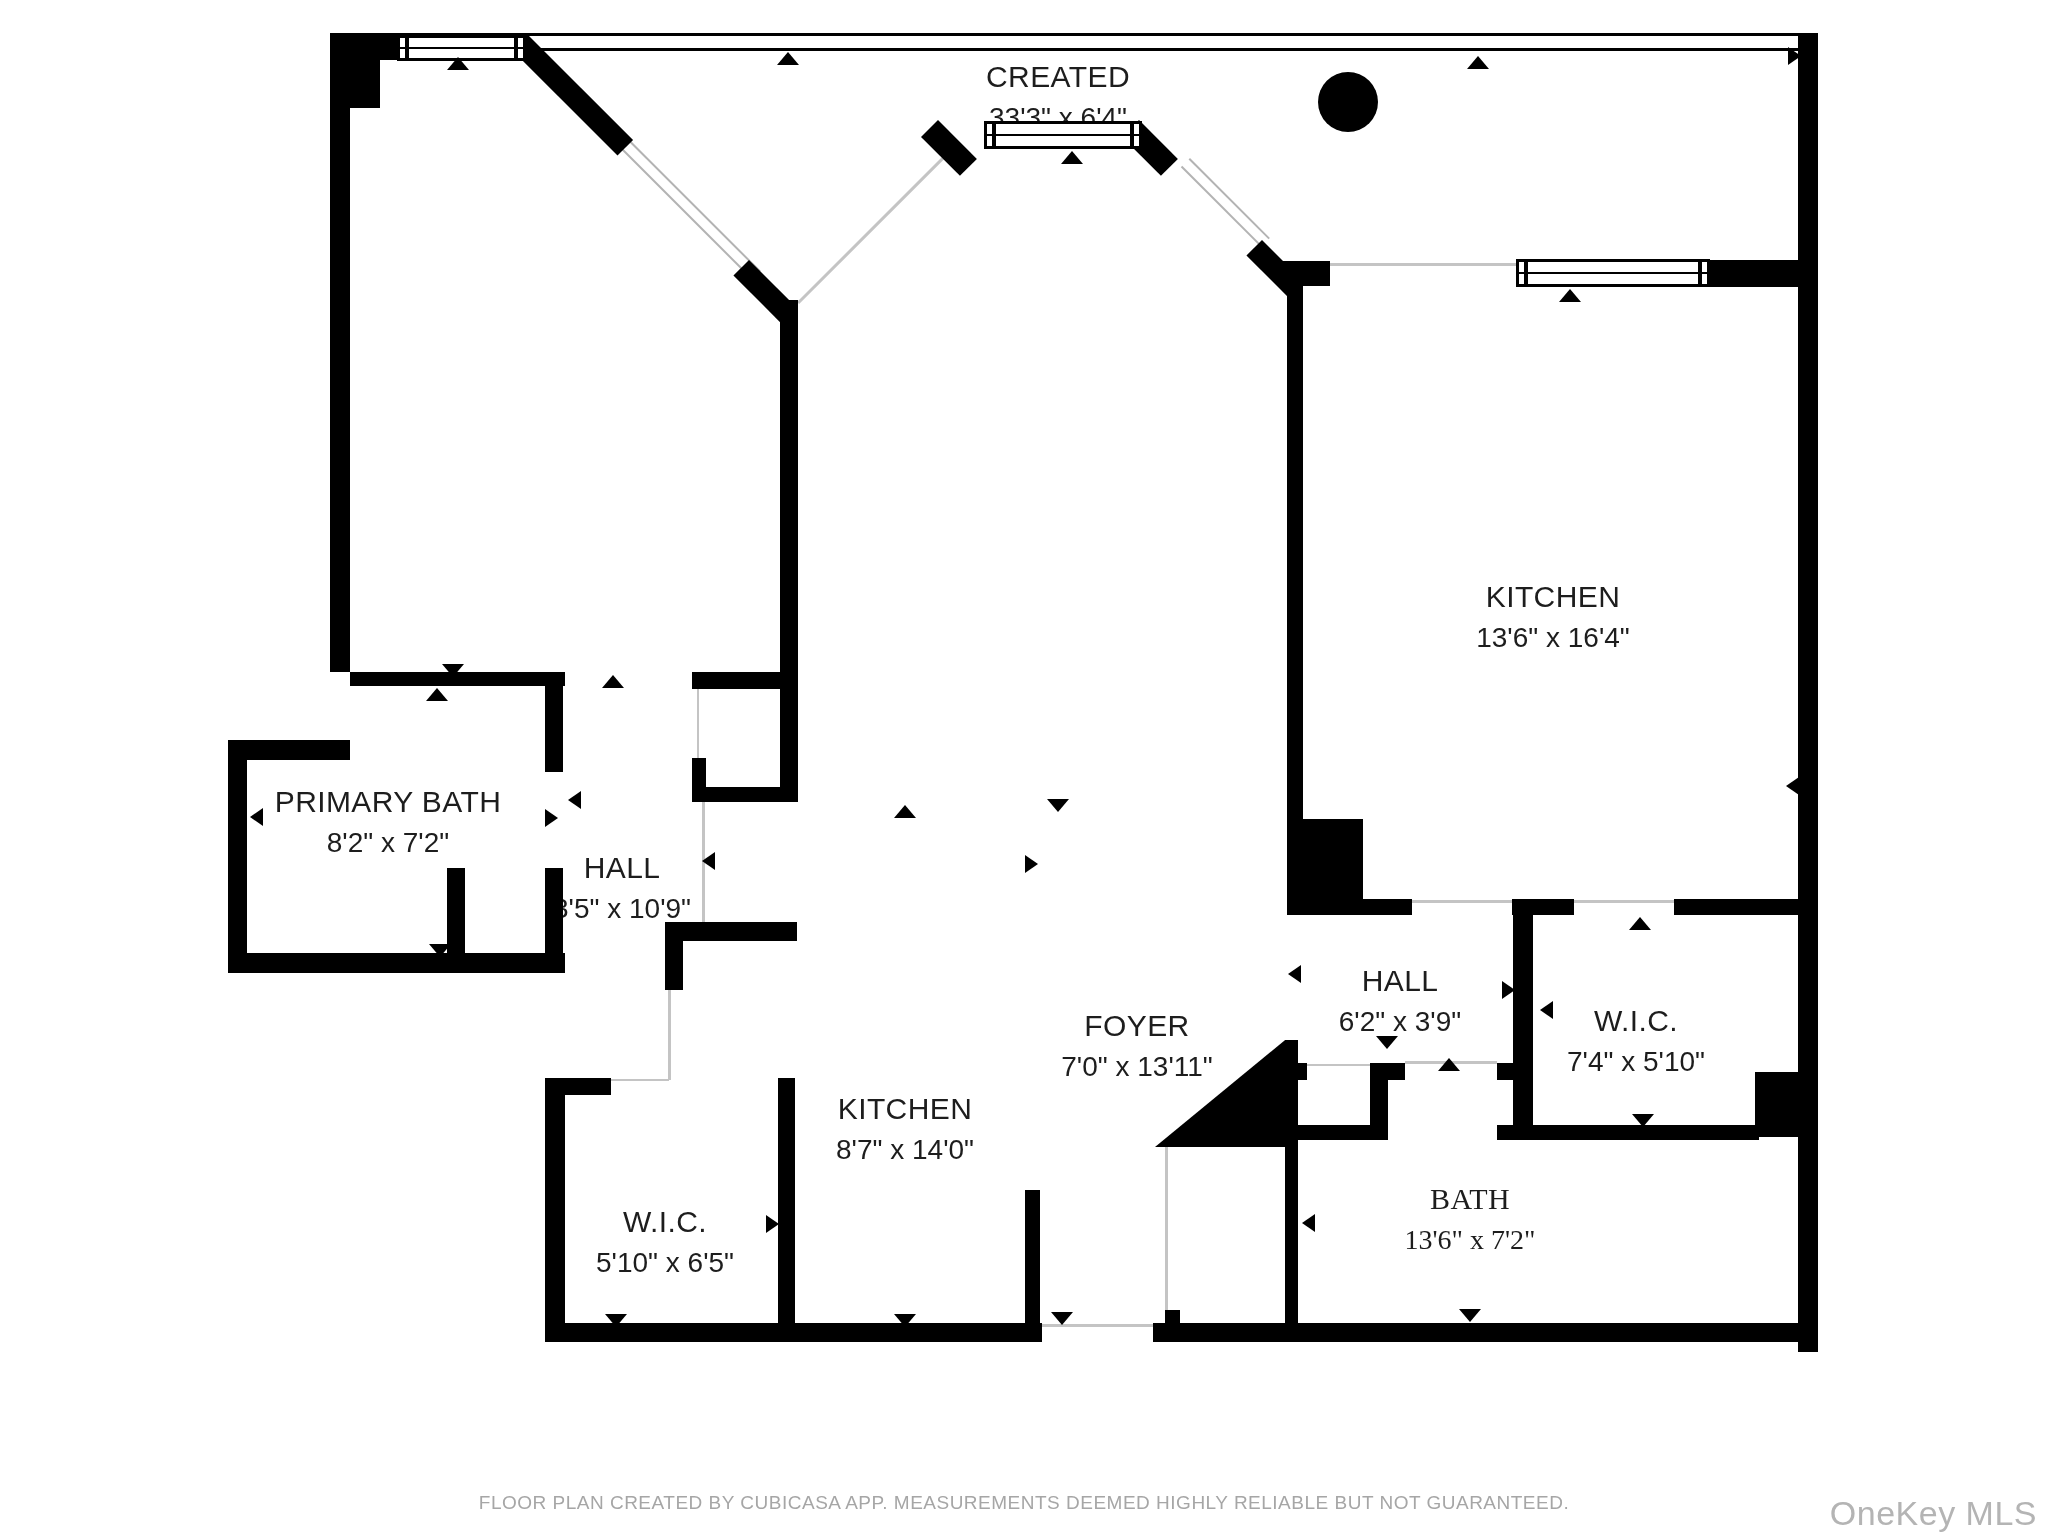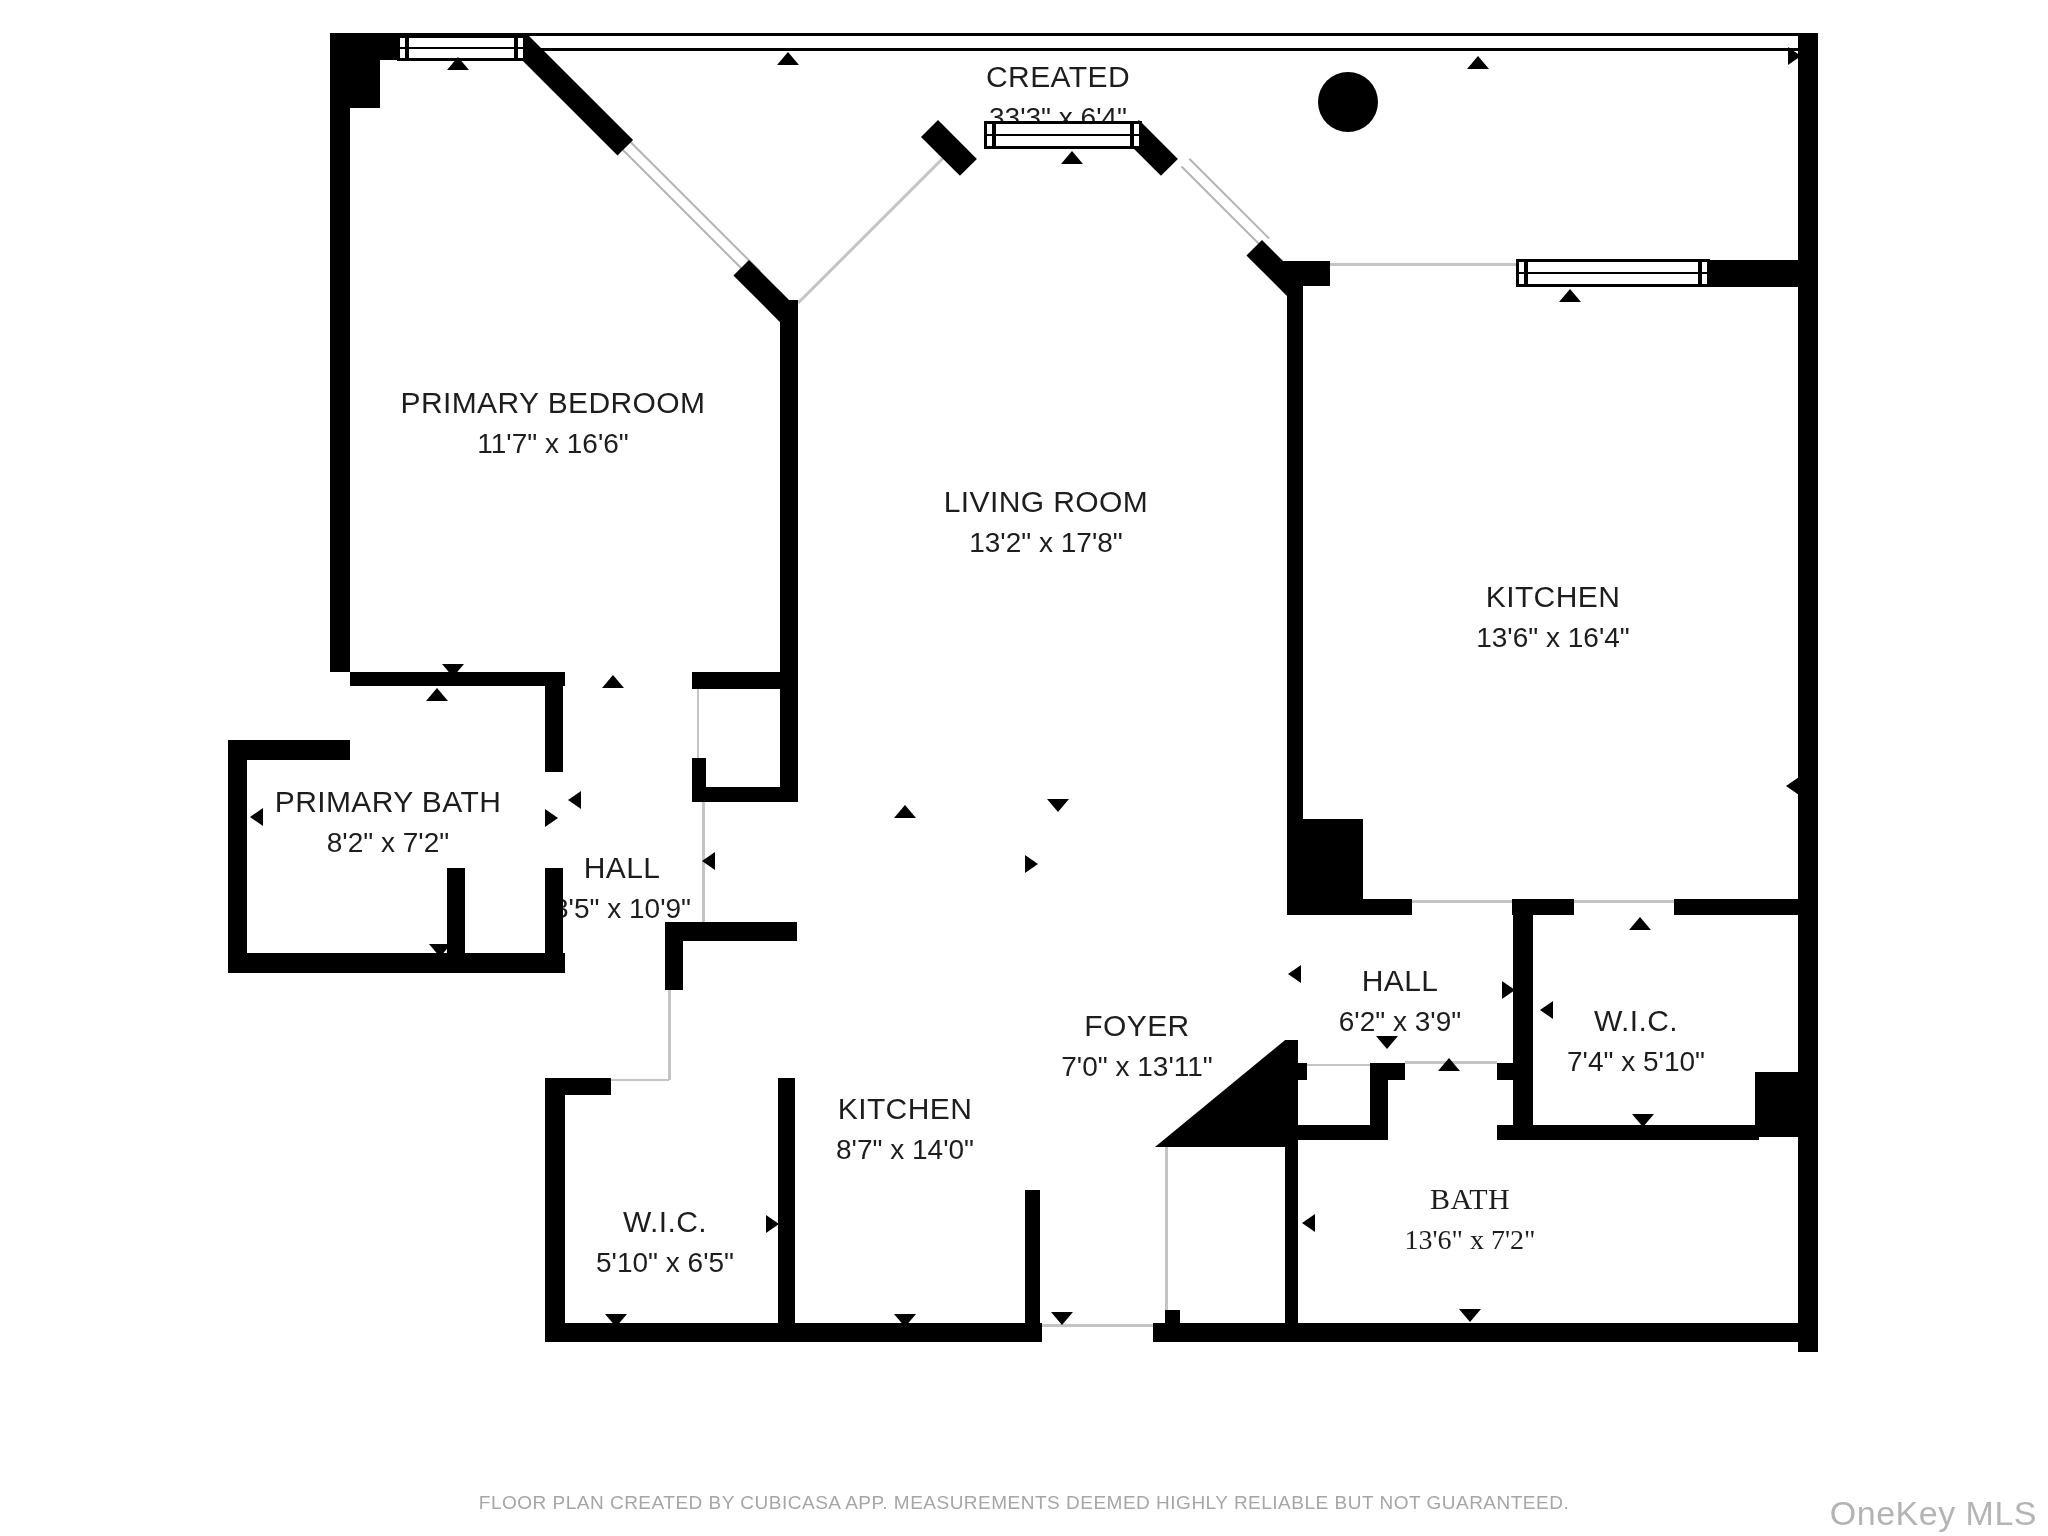--- a/index.html
+++ b/index.html
@@ -159,28 +159,20 @@
     <div class="m m-l" style="left: 1786px; top: 777px;"></div>
     <div class="m m-r" style="left: 545px; top: 809px;"></div>
     <div class="m m-r" style="left: 1025px; top: 855px;"></div>
     <div class="m m-r" style="left: 1502px; top: 981px;"></div>
     <div class="m m-r" style="left: 766px; top: 1215px;"></div>
     <div class="m m-r" style="left: 1788px; top: 47px;"></div>
     <div class="room-label" style="left: 1058px; top: 97px;">
       <span class="rname">CREATED</span>
       <span class="rdims">33'3" x 6'4"</span>
     </div>
-    <div class="room-label" style="left: 553px; top: 423px;">
-      <span class="rname">PRIMARY BEDROOM</span>
-      <span class="rdims">11'7" x 16'6"</span>
-    </div>
-    <div class="room-label" style="left: 1046px; top: 522px;">
-      <span class="rname">LIVING ROOM</span>
-      <span class="rdims">13'2" x 17'8"</span>
-    </div>
     <div class="room-label" style="left: 1553px; top: 617px;">
       <span class="rname">KITCHEN</span>
       <span class="rdims">13'6" x 16'4"</span>
     </div>
     <div class="room-label" style="left: 388px; top: 822px; text-align: center;">
       <span class="rname">PRIMARY BATH</span>
       <span class="rdims">8'2" x 7'2"</span>
     </div>
     <div class="room-label" style="left: 622px; top: 888px;">
       <span class="rname">HALL</span>

